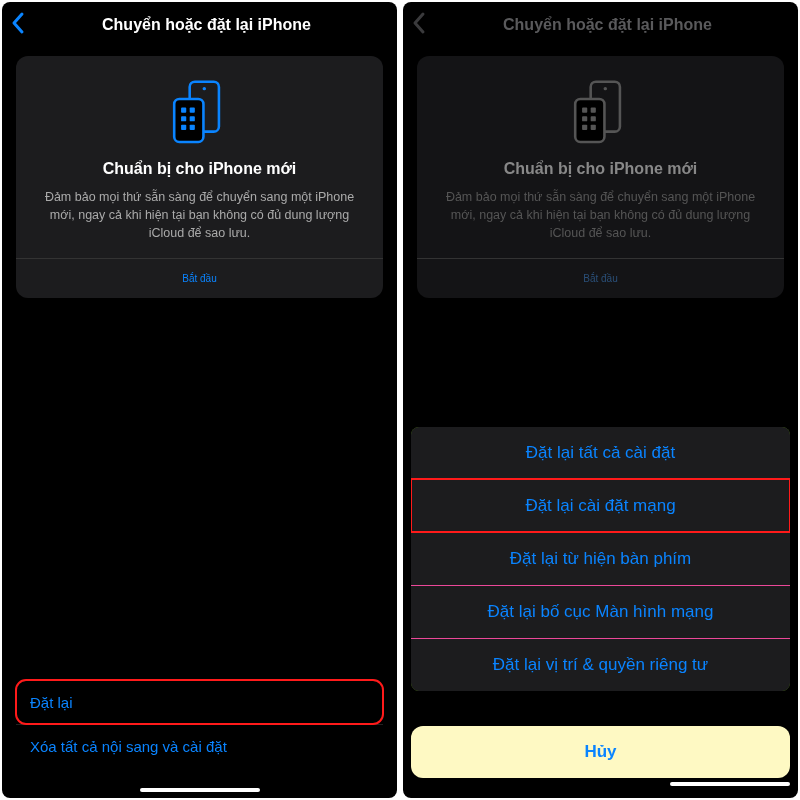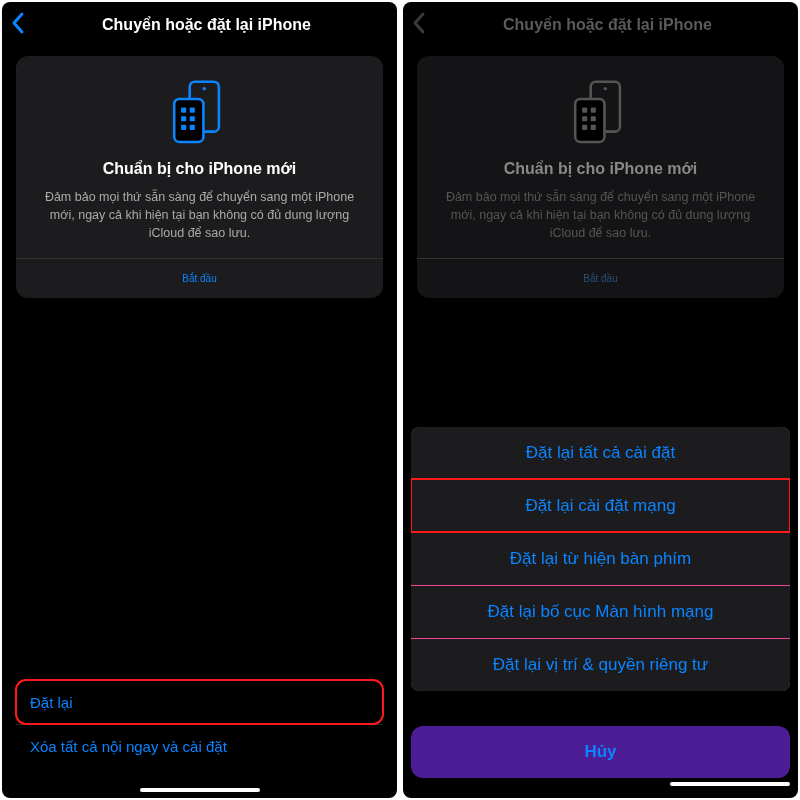--- a/index.html
+++ b/index.html
@@ -115,21 +115,21 @@
     font-size: 17px;
     text-align: center;
     padding: 16px 10px;
     border-top: 1px solid #ec4899;
     cursor: pointer;
     background: #1c1c1e;
   }
   .sheet-item:first-child { border-top: 0; }
   .sheet-item.hl { outline: 2px solid #ff1a1a; outline-offset: -1px; }
   .cancel-btn {
-    background: #4c1d95;
+    background: #fef9c3;
     border-radius: 12px;
     color: #0a84ff;
     font-weight: 600;
     font-size: 17px;
     text-align: center;
     padding: 16px 10px;
     cursor: pointer;
     margin-top: 35px;
   }
   .handle {
@@ -177,21 +177,21 @@
     <div class="card-title">Chuẩn bị cho iPhone mới</div>
     <div class="card-desc">Đảm bảo mọi thứ sẵn sàng để chuyển sang một iPhone mới, ngay cả khi hiện tại bạn không có đủ dung lượng iCloud để sao lưu.</div>
     <hr class="card-sep">
     <div class="card-btn">Bắt đầu</div>
   </div>
 
   <div class="spacer"></div>
 
   <div class="list-bottom">
     <div class="row hl">Đặt lại</div>
-    <div class="row">Xóa tất cả nội ngay và cài đặt</div>
+    <div class="row">Xóa tất cả nội sang và cài đặt</div>
   </div>
 
   <div class="handle"></div>
 </div>
 
 <div class="phone dim">
   <div class="header">
     <div class="back dim">
       <svg width="18" height="24" viewBox="0 0 18 24">
           <polyline points="12,3 4,12 12,21" fill="none" stroke="#3a3a3c" stroke-width="3" stroke-linecap="round" stroke-linejoin="round"></polyline>

